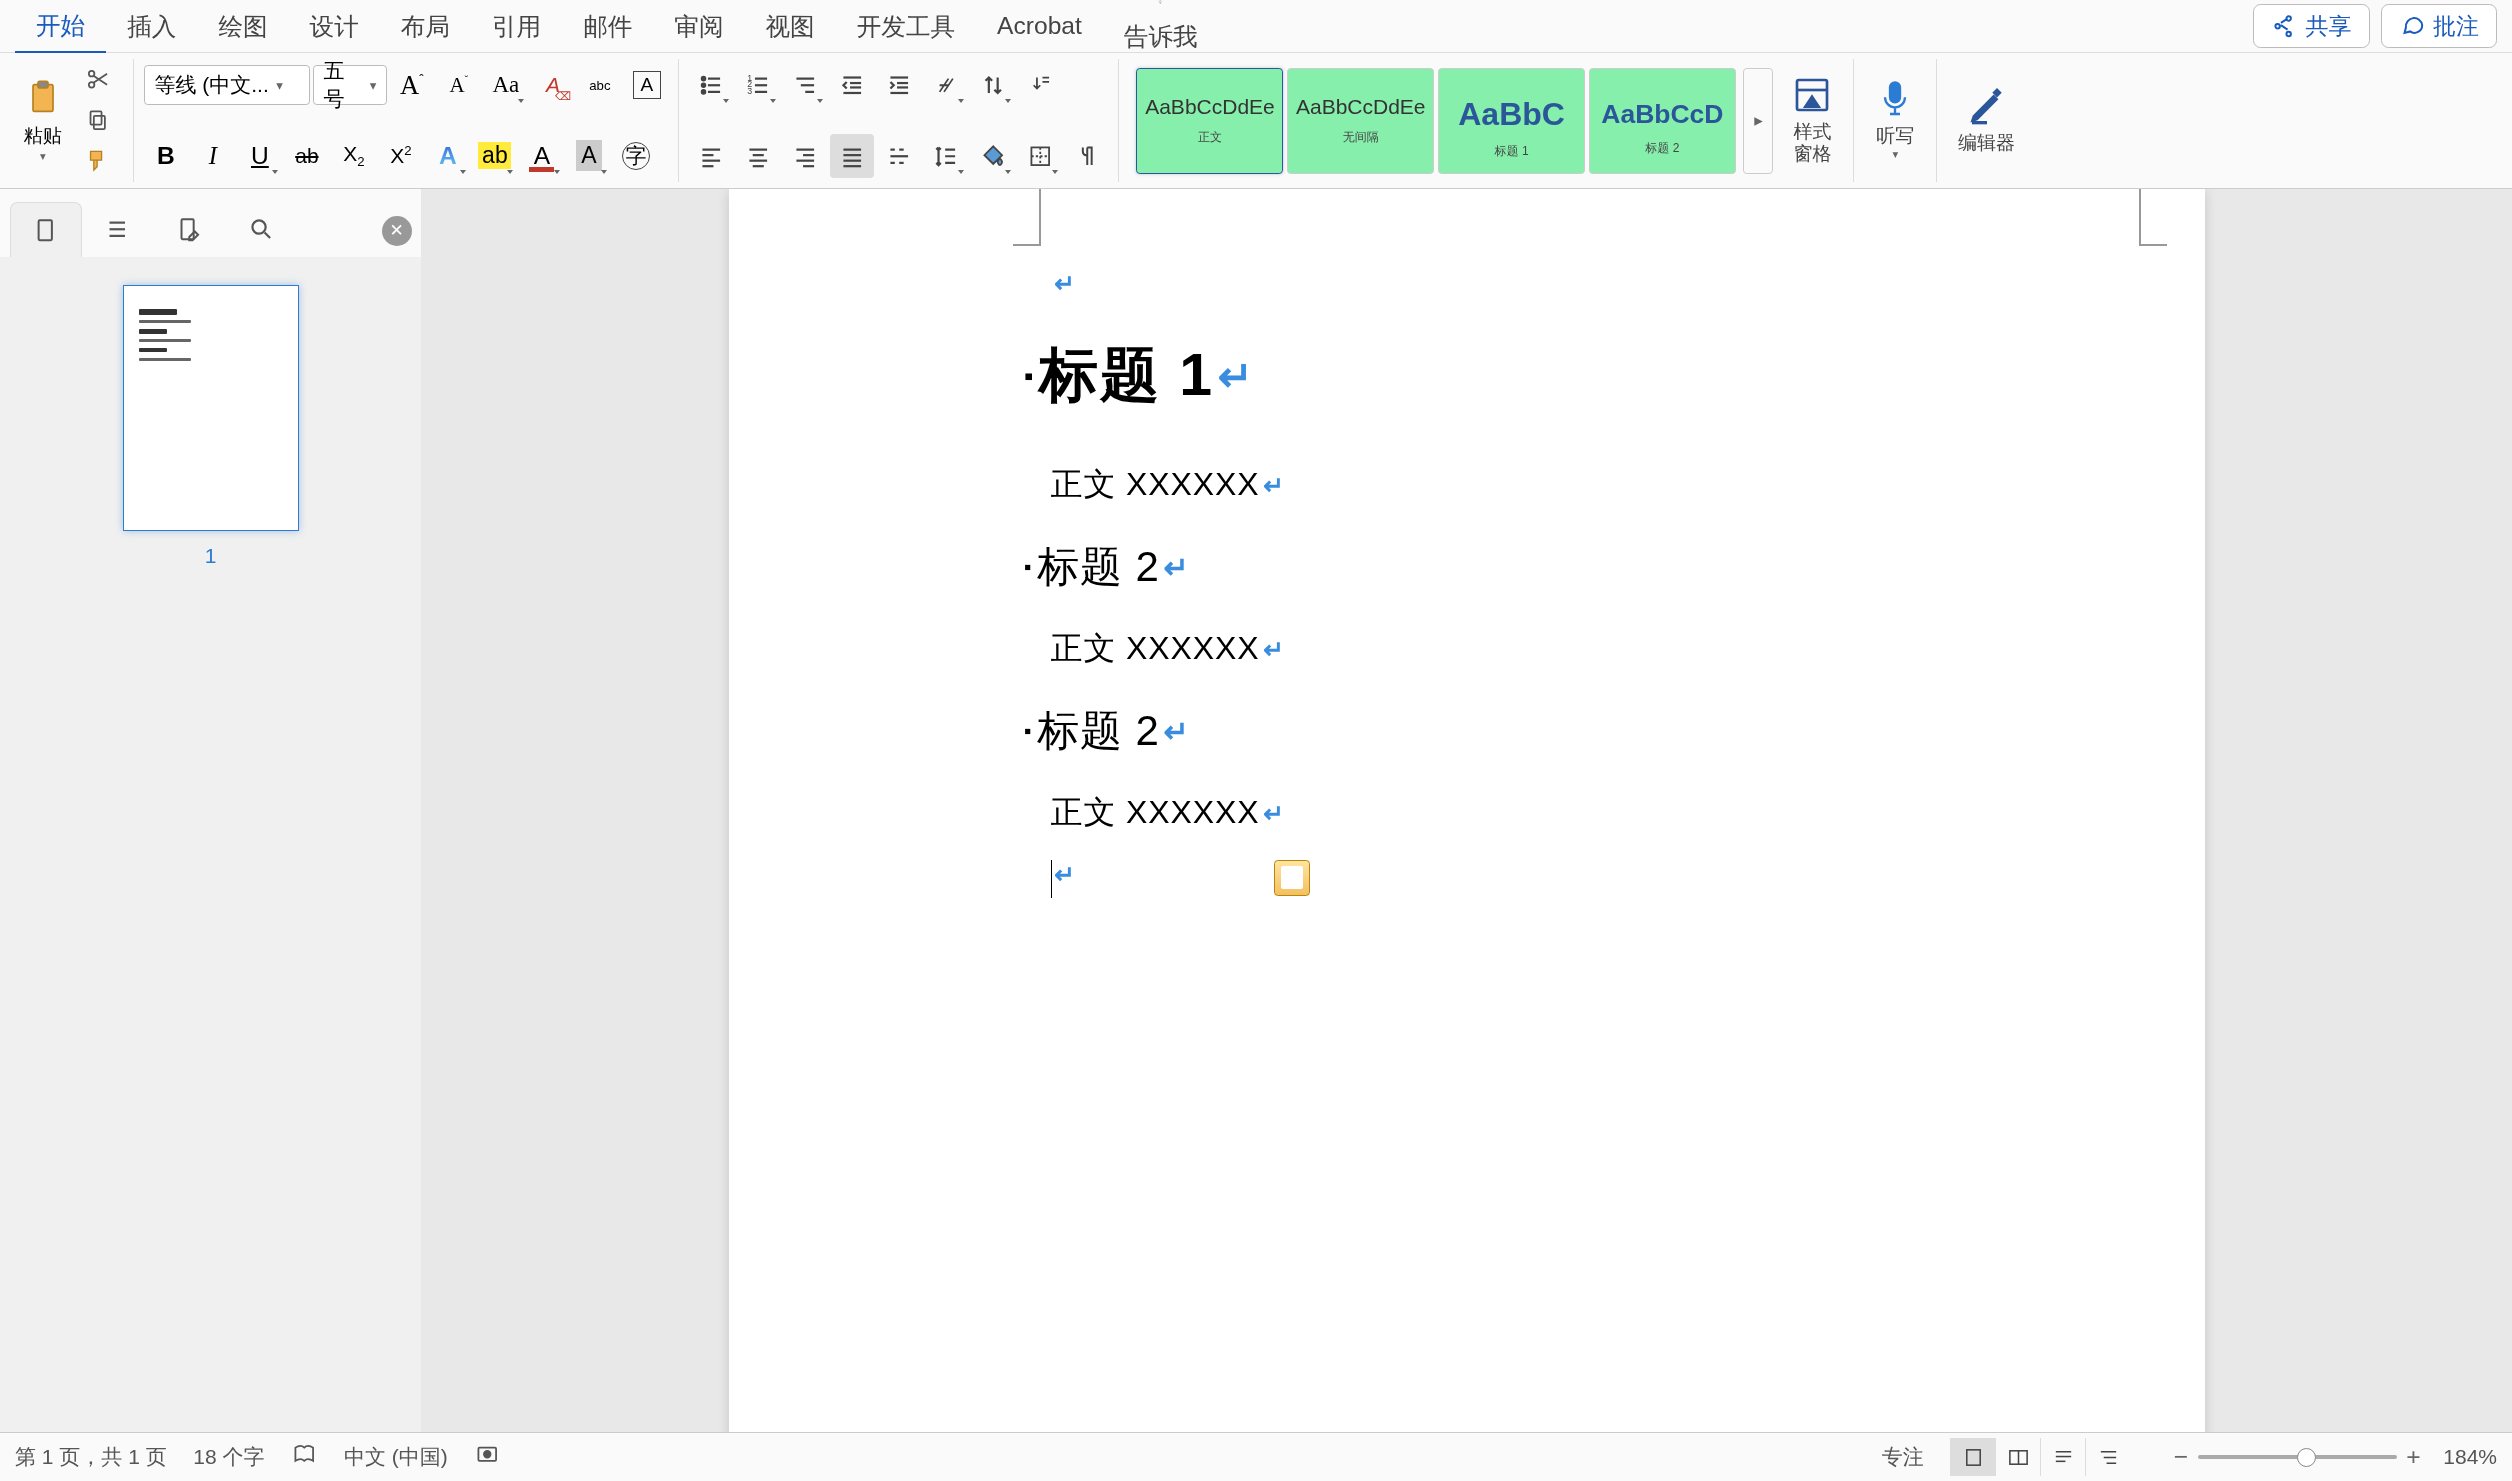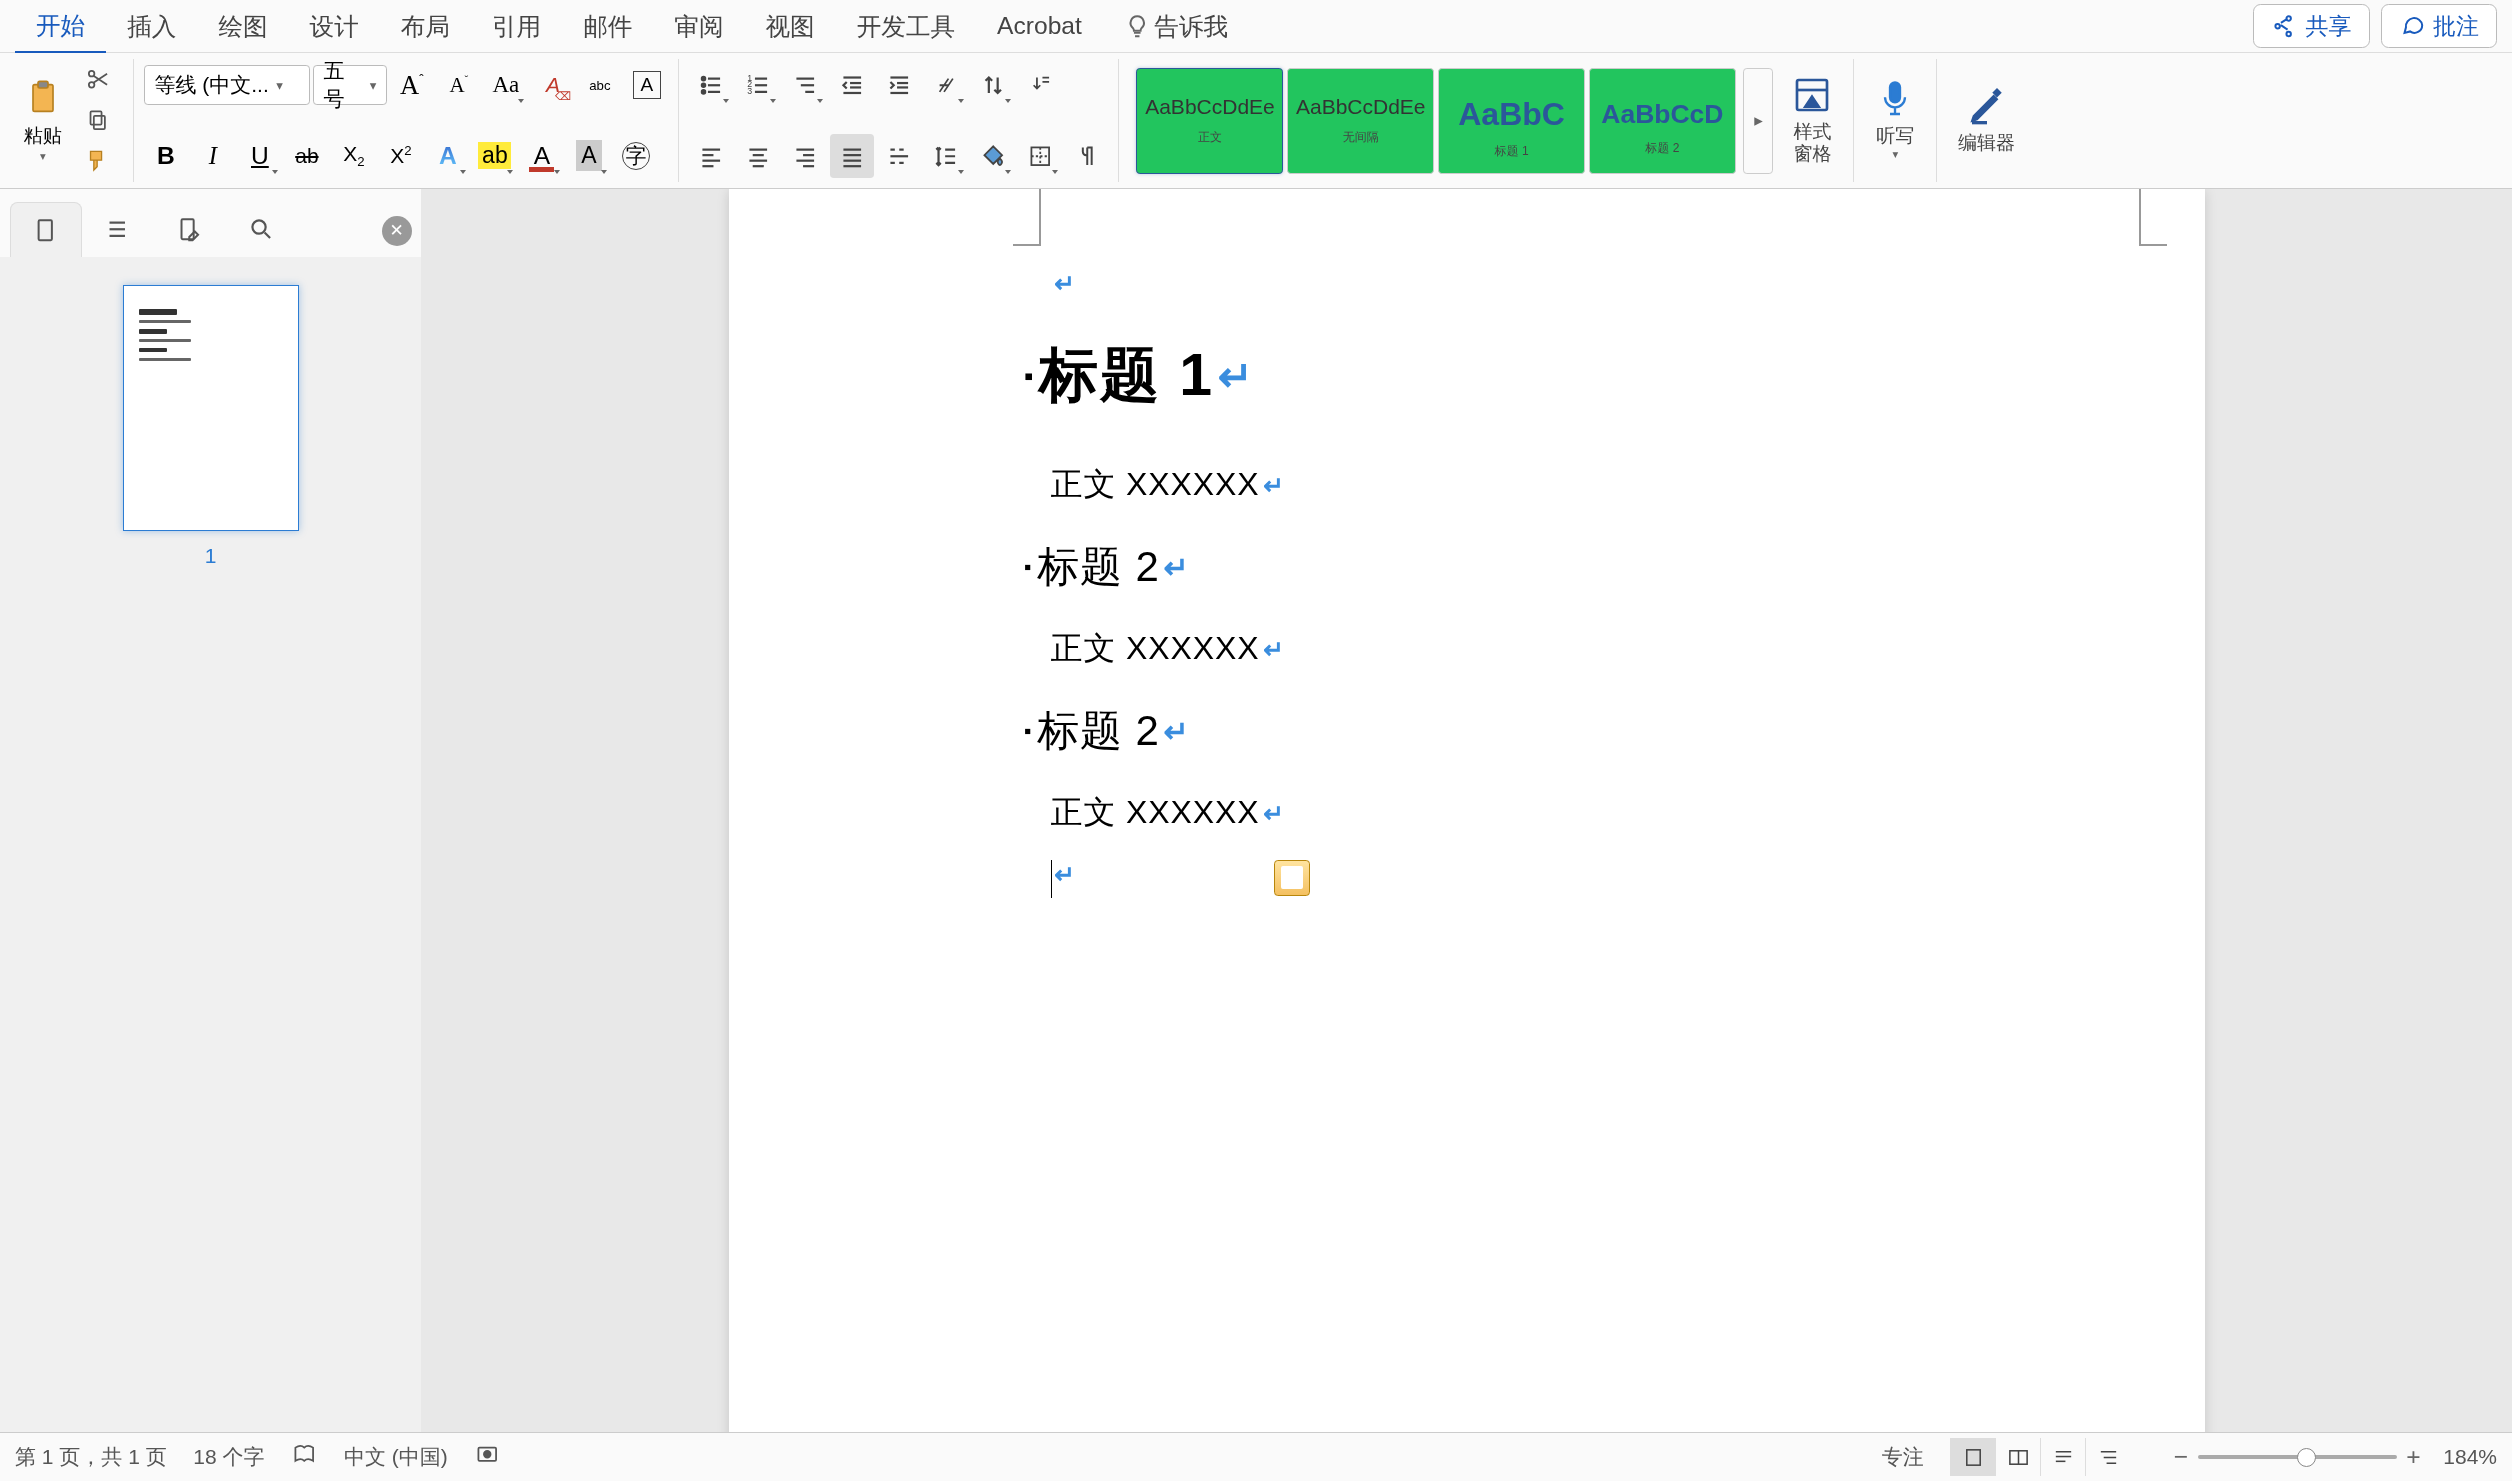--- a/index.html
+++ b/index.html
@@ -2,21 +2,21 @@
 <html style="font-size:15px"><head>
   <meta charset="utf-8">
   <style>
     * { margin: 0; padding: 0; box-sizing: border-box; font-family: "Microsoft YaHei", -apple-system, sans-serif; }
     body { background: #f5f5f5; height: 100vh; display: flex; flex-direction: column; overflow: hidden; }
 
     
     .ribbon-tabs { background: #fafafa; height: 53px; display: flex; align-items: center; padding: 0 15px; border-bottom: 0.9px solid #ddd; }
     .tab { padding: 0 21px; height: 53px; display: flex; align-items: center; font-size: 24.6px; color: #444; cursor: pointer; }
     .tab.active { color: #185abd; font-weight: 500; border-bottom: 2.8px solid #185abd; margin-bottom: -0.9px; }
-    .tab-search { display: flex; align-items: center; gap: 4px; }
+    .tab-search { display: flex; align-items: center; gap: 16px; flex-direction: column; }
     .tab-spacer { flex: 1; }
     .pill-btn { border: 0.9px solid #bbb; border-radius: 7.6px; padding: 5.7px 17px; display: flex; align-items: center; gap: 7.6px; color: #185abd; font-size: 23px; margin-left: 11.4px; background: #fff; }
 
     
     .ribbon-toolbar { background: #fafafa; height: 136px; display: flex; border-bottom: 0.9px solid #ccc; padding: 5.7px 3.8px; }
     .rgroup { display: flex; flex-direction: column; justify-content: space-between; padding: 0 9.5px; border-right: 0.9px solid #ddd; height: 100%; }
     .rgroup:last-child { border-right: none; align-items: center; }
     .rrow { display: flex; align-items: center; gap: 3px; height: 53px; }
     .rbtn { min-width: 44px; height: 44px; display: flex; align-items: center; justify-content: center; border-radius: 3.8px; cursor: pointer; position: relative; }
     .dd-caret::after { content:''; position:absolute; bottom:3.8px; right:3.8px; border-left:3.8px solid transparent; border-right:3.8px solid transparent; border-top:4.7px solid #666; }
@@ -24,21 +24,21 @@
     .fontbox .caret { margin-left:7.6px; font-size:13.2px; color:#666; }
     .font-name { width: 166px; }
     .font-size { width: 74px; }
 
     
     .clipboard-big { display:flex; flex-direction:column; align-items:center; justify-content:center; height:123px; padding:5.7px 9.5px; }
     .clipboard-sideicons { display:flex; flex-direction:column; justify-content:space-around; height:123px; padding:0 3.8px; }
 
     
     .style-gallery { display:flex; gap:3.8px; align-items:center; padding:5.7px 7.6px; }
-    .style-item { width: 147px; height: 106px; border: 0.9px solid #ccc; background:#22c55e; display:flex; flex-direction:column; align-items:center; justify-content:center; border-radius:3.8px; cursor:pointer; }
+    .style-item { width: 147px; height: 106px; border: 0.9px solid #ccc; background:#86efac; display:flex; flex-direction:column; align-items:center; justify-content:center; border-radius:3.8px; cursor:pointer; }
     .style-item.selected { border:1.9px solid #2b579a; box-shadow:0 0 3.8px rgba(43,87,154,.3); }
     .style-preview { font-size: 21px; color:#333; }
     .style-preview.big { font-size:32px; font-weight:bold; color:#2b579a;margin-top:15px; }
     .style-label { font-size:12px; color:#444; margin-top:9.5px; }
     .style-scroll { width:30px; height:106px; border:0.9px solid #ccc; display:flex; align-items:center; justify-content:center; margin-left:3.8px; border-radius:3.8px; }
 
     .vert-btn { display:flex; flex-direction:column; align-items:center; justify-content:center; padding:5.7px 11.4px; height:123px; cursor:pointer; }
     .vert-btn .vlabel { font-size:19px; color:#444; margin-top:5.7px; text-align:center; line-height:1.2; }
 
     

